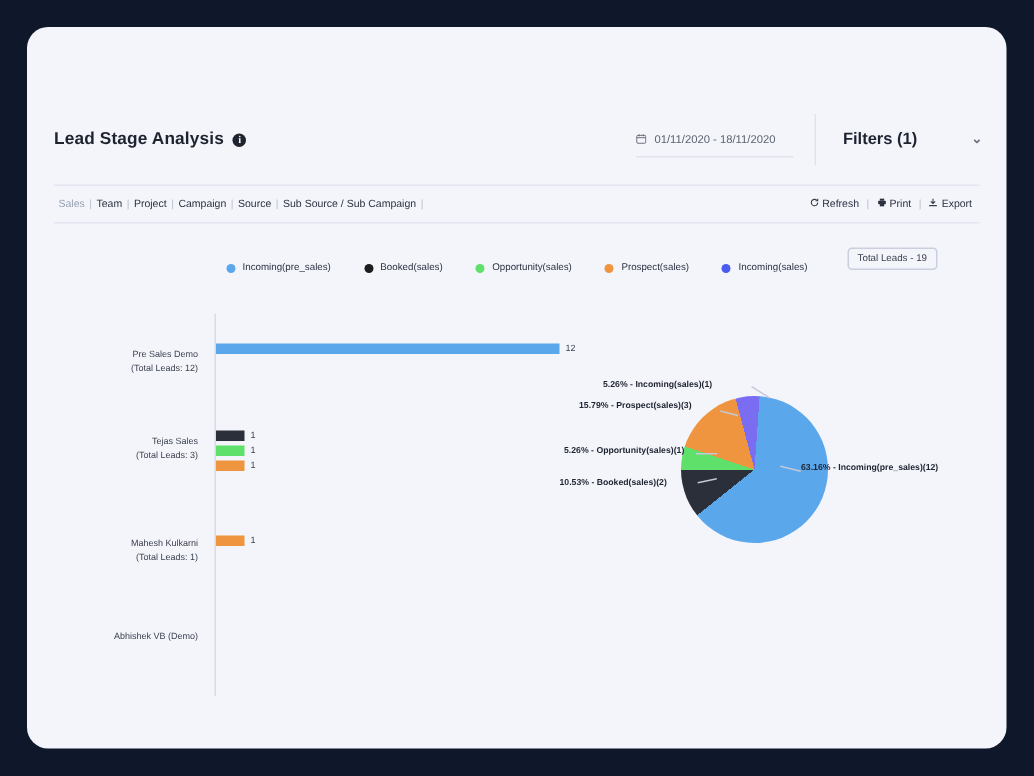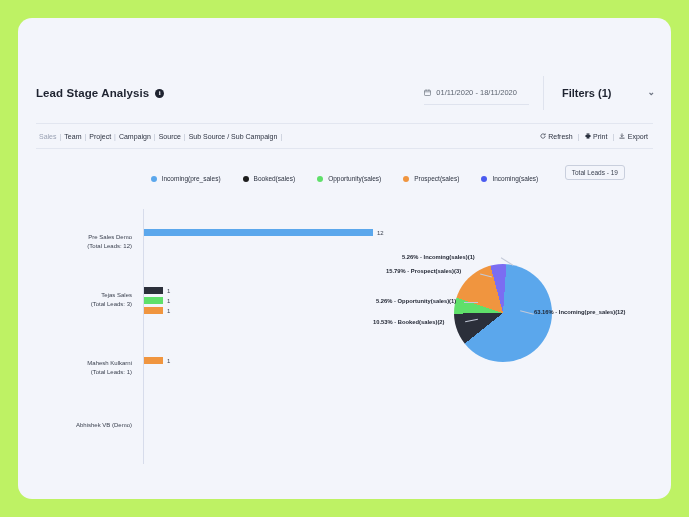--- a/index.html
+++ b/index.html
@@ -5,21 +5,21 @@
   * { box-sizing: border-box; }
   html, body {
     margin: 0; padding: 0;
     width: 689px; height: 517px;
     background: #ffffff;
     font-family: "Liberation Sans", sans-serif;
   }
   #app {
     position: relative;
     width: 689px; height: 517px;
-    background: #bef264;
+    background: #0f172a;
     overflow: hidden;
   }
   .card {
     position: absolute;
     left: 18px; top: 18px;
     width: 653px; height: 481px;
     background: #f3f5fb;
     border-radius: 14px;
   }
 

